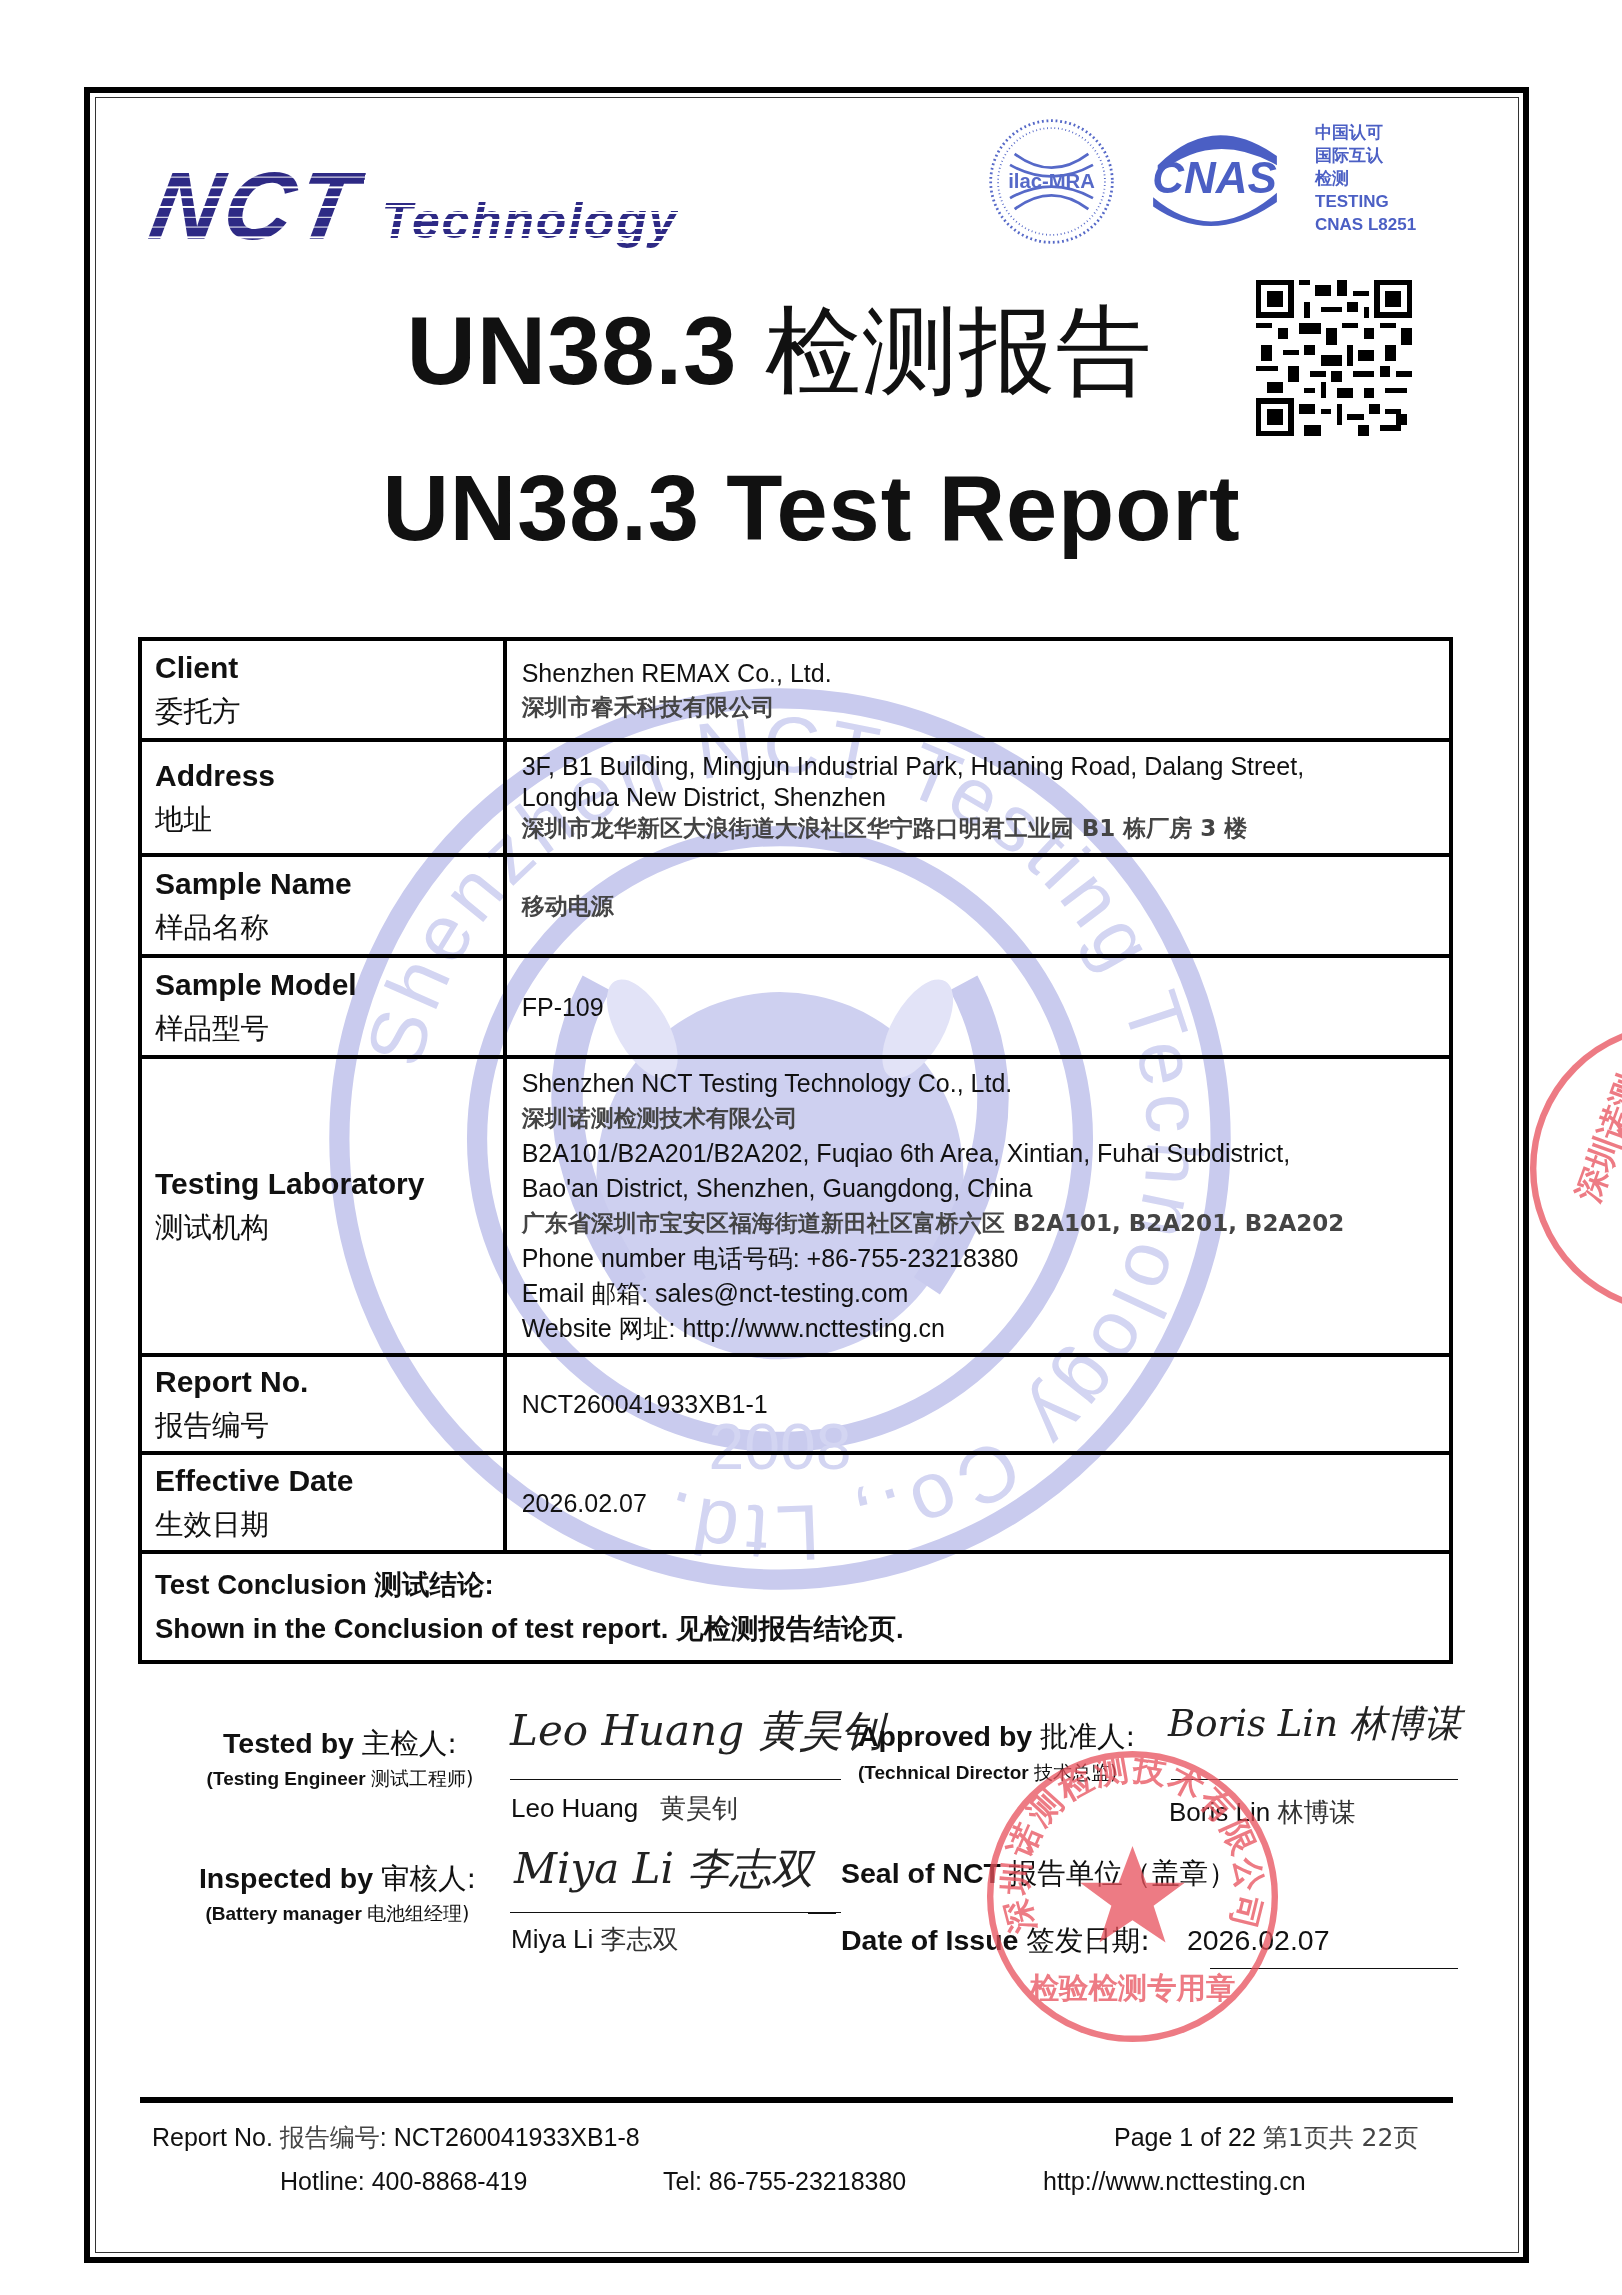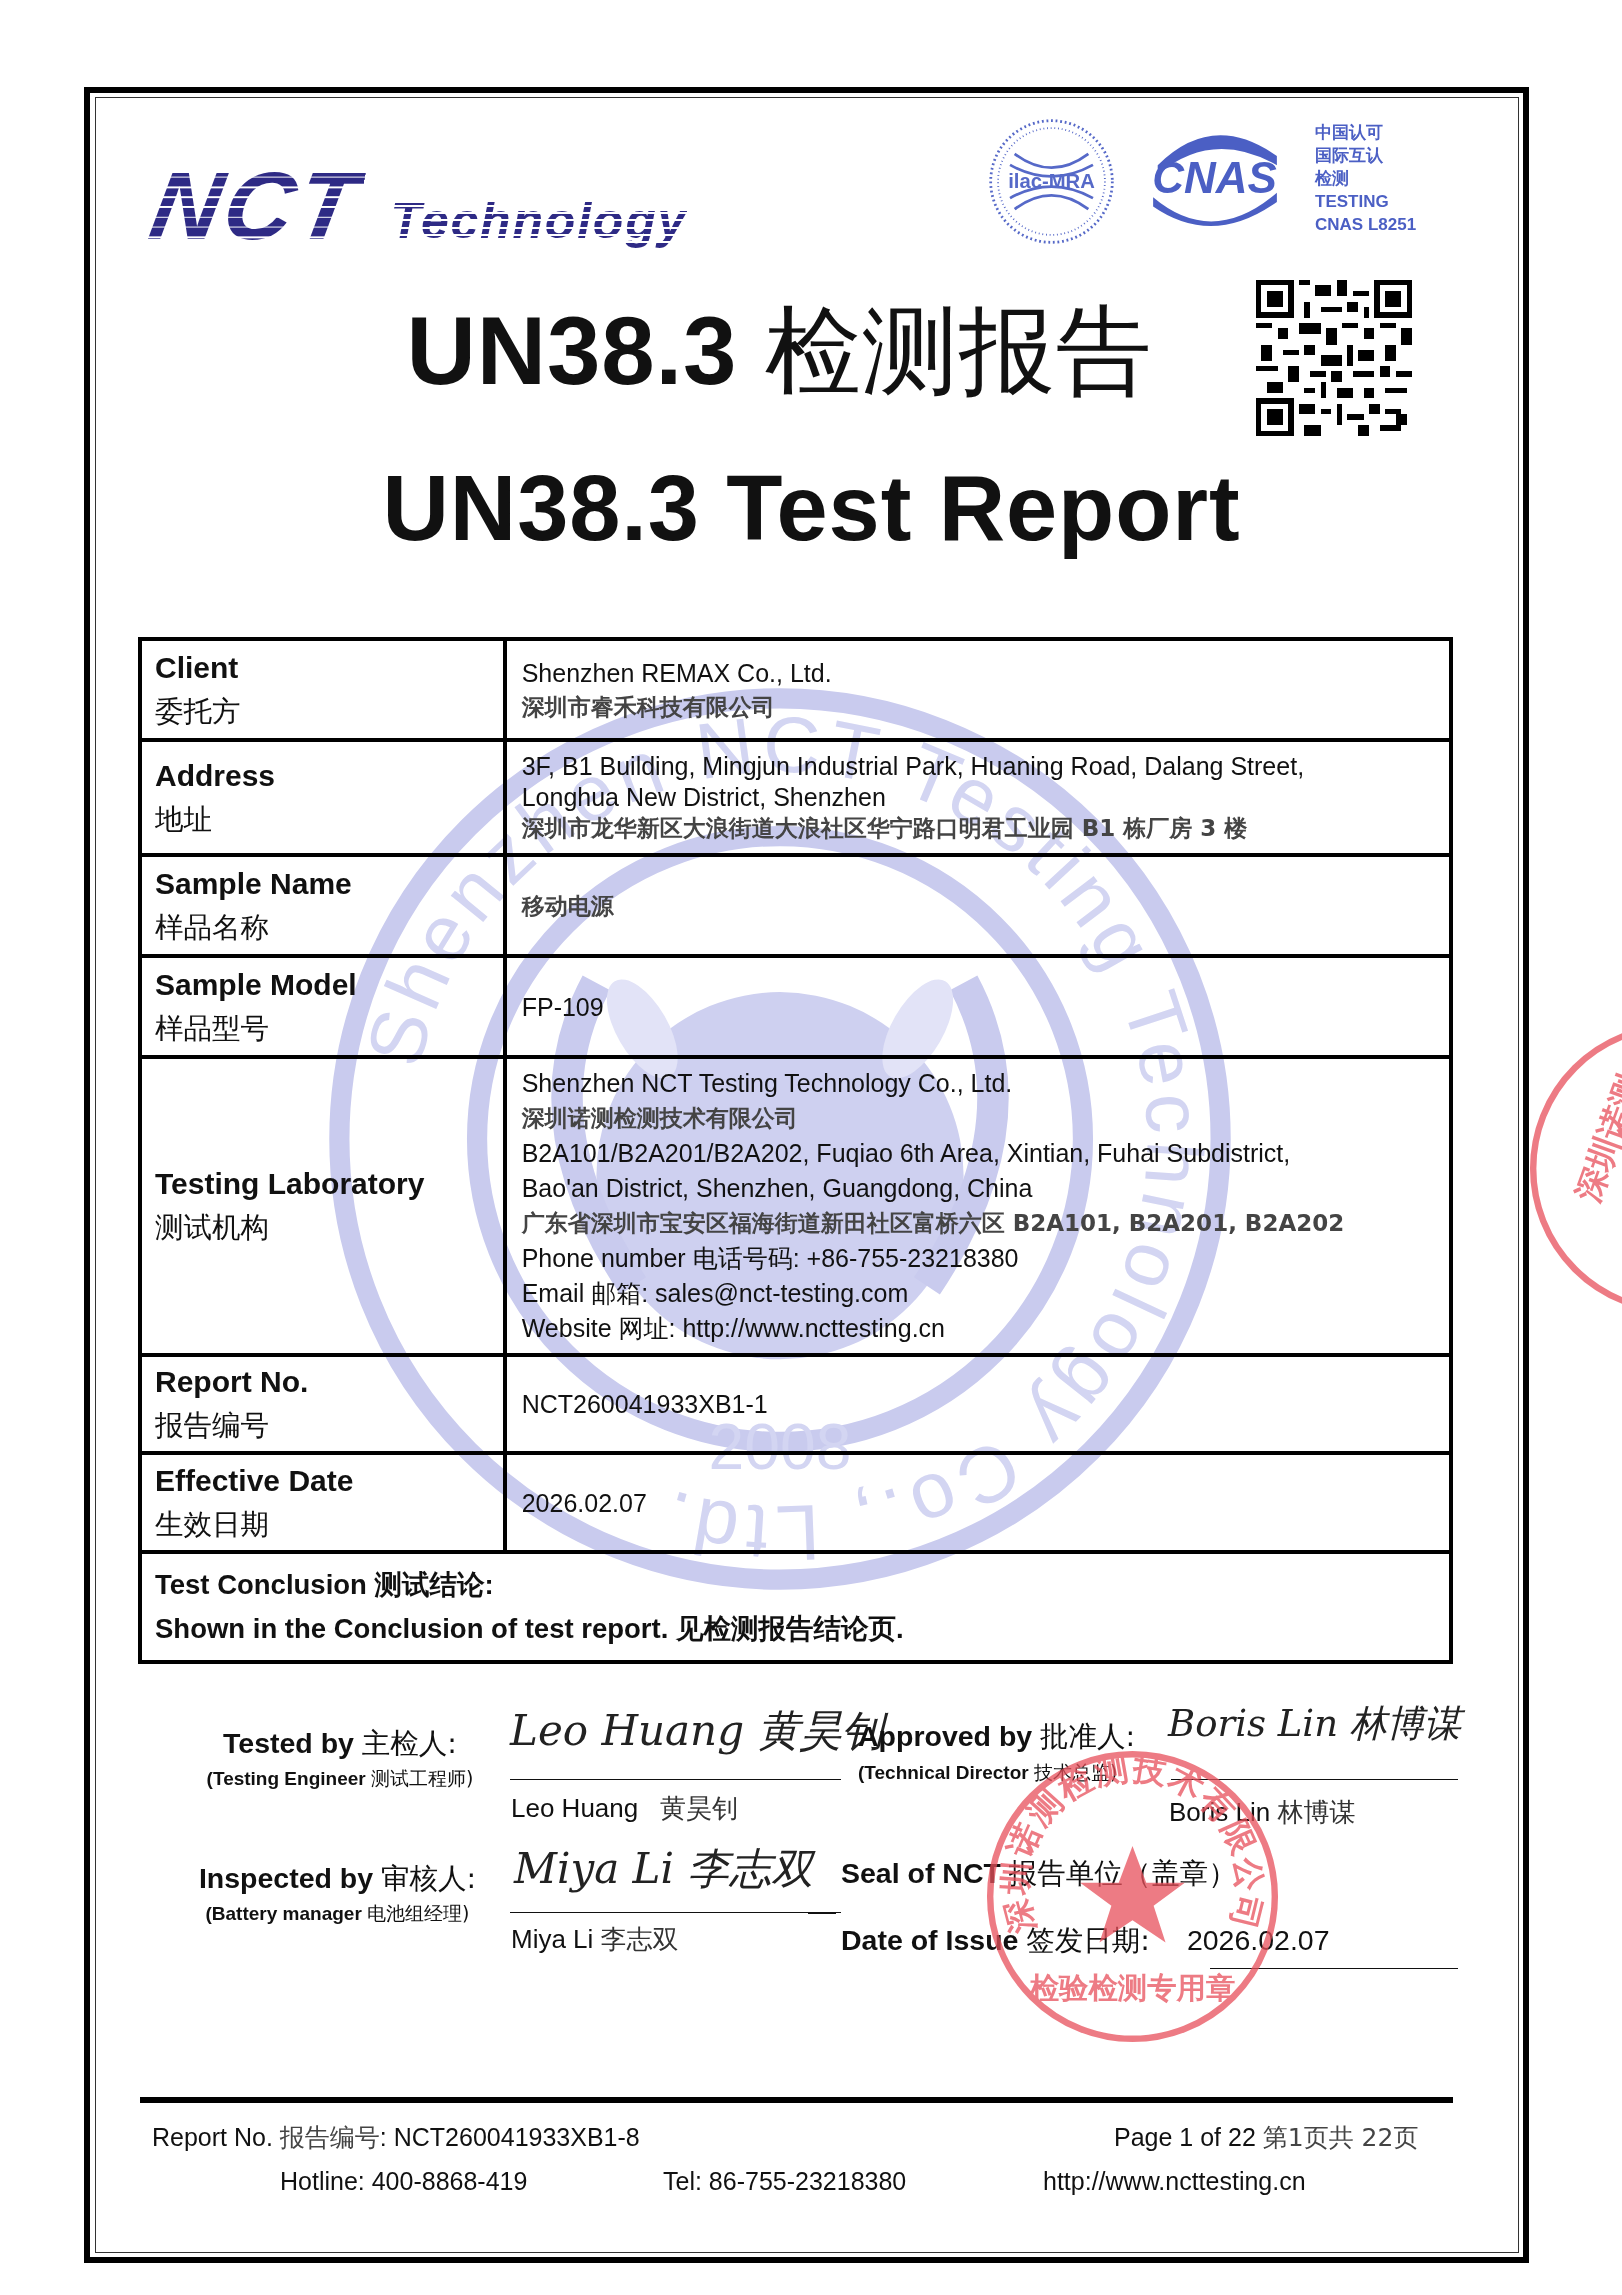--- a/index.html
+++ b/index.html
@@ -14,21 +14,21 @@
   
   .watermark { position: absolute; left: 321px; top: 680px; width: 918px; height: 918px; pointer-events: none; }
 
   
   .logo { position: absolute; left: 152px; top: 158px; display: flex; align-items: flex-end; color: #2e2a85; }
   .logo .nct { font-family: "Liberation Sans", sans-serif; font-weight: 900; font-style: italic;
                font-size: 96px; letter-spacing: 3.7px; line-height: 1; transform: skewX(-10deg);
                background: repeating-linear-gradient(180deg, #2e2a85 0 8.3px, #fff 8.3px 10px);
                -webkit-background-clip: text; background-clip: text; color: transparent; }
   .logo .tech { font-family: "Liberation Sans", sans-serif; font-weight: 700; font-style: italic;
-                font-size: 50px; margin-left: 30px; margin-bottom: 3.7px; letter-spacing: 1.8px;
+                font-size: 50px; margin-left: 21px; margin-bottom: 3.7px; letter-spacing: 1.8px;
                 background: repeating-linear-gradient(180deg, #2e2a85 0 5.5px, #fff 5.5px 7.3px);
                 -webkit-background-clip: text; background-clip: text; color: transparent; }
 
   
   .ilac { position: absolute; left: 987px; top: 117px; width: 129px; height: 129px; }
   .cnas { position: absolute; left: 1139px; top: 124px; width: 152px; height: 110px; }
   .cnas-text { position: absolute; left: 1315px; top: 121px; color: #4b5fc4; font-weight: 700;
                font-size: 17px; line-height: 23px; }
   .qr { position: absolute; left: 1256px; top: 280px; width: 156px; height: 156px; }
 

